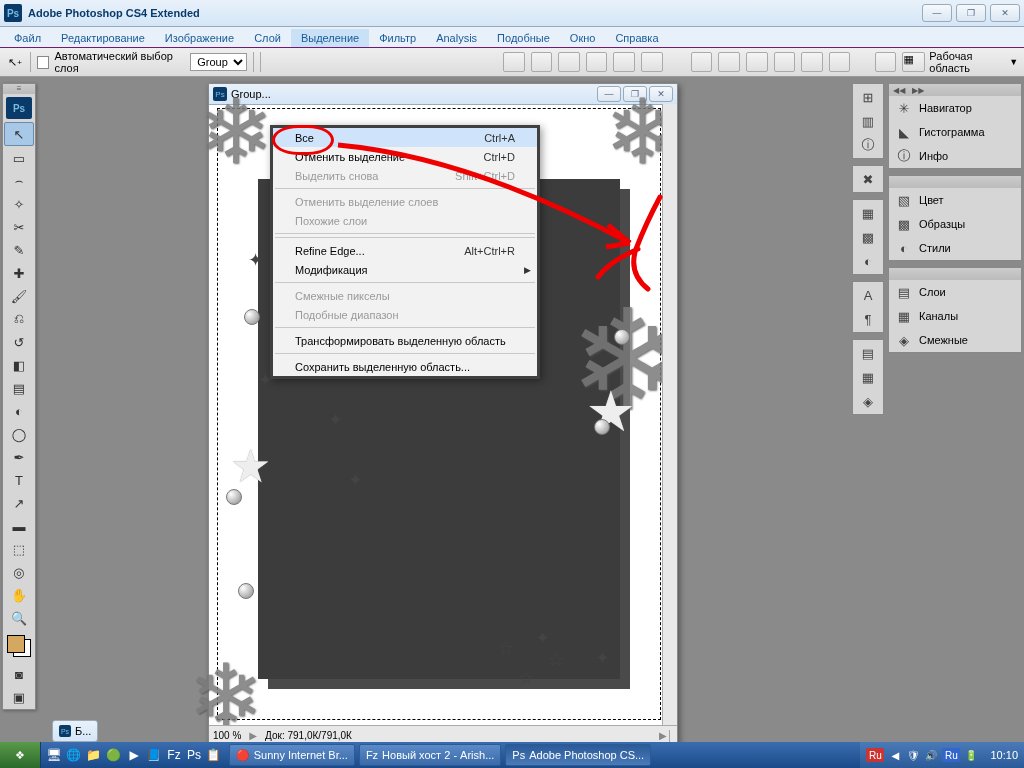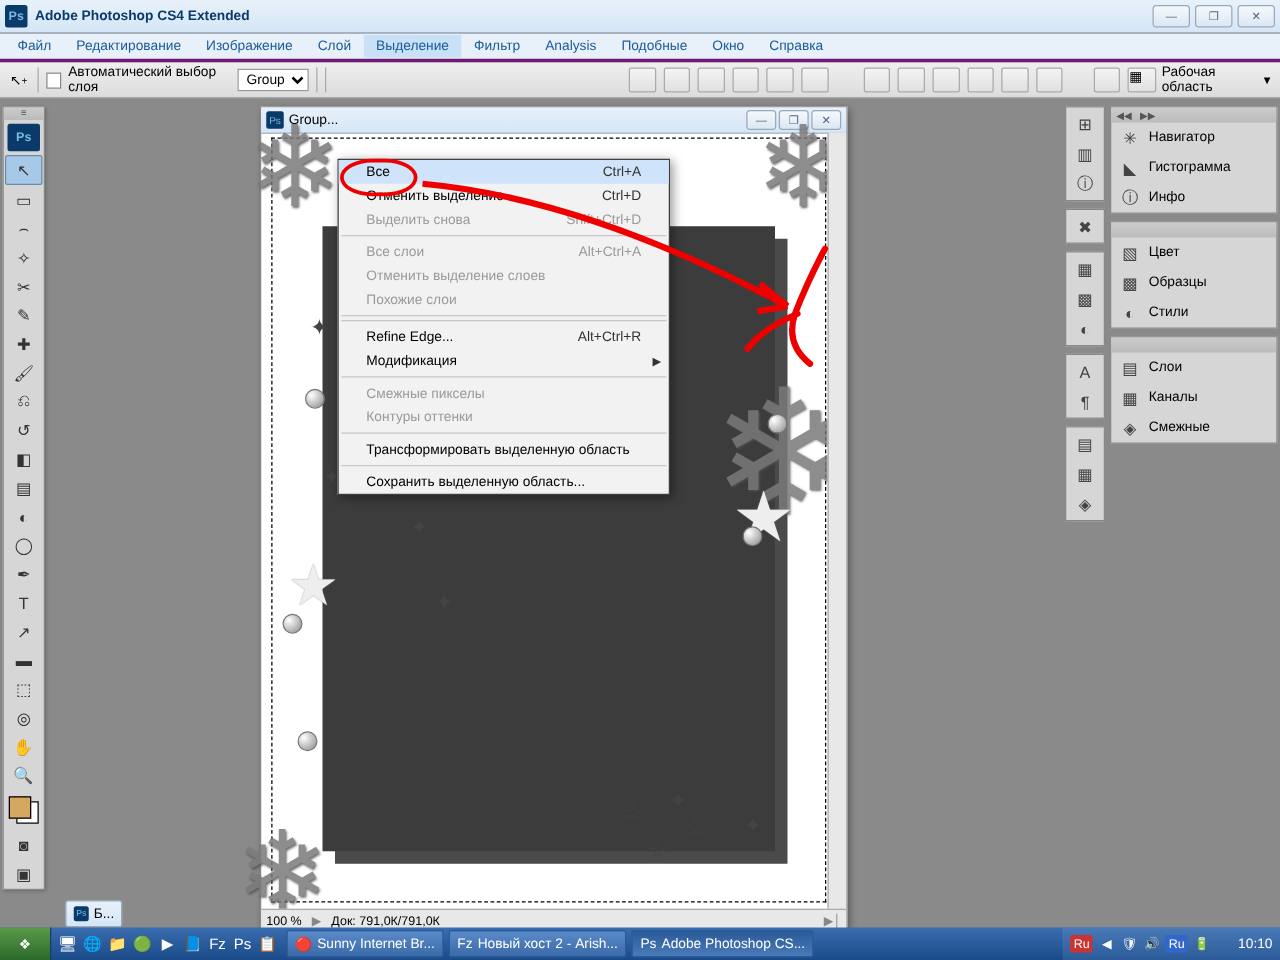--- a/index.html
+++ b/index.html
@@ -1,21 +1,21 @@
 <!DOCTYPE html>
 <html><head>
 <meta charset="utf-8">
 <style>
 html,body{margin:0;padding:0;font-family:Tahoma,Arial,sans-serif;font-size:11px;background:#8a8a8a;width:1024px;height:768px;overflow:hidden;color:#000}
 .titlebar{height:26px;background:linear-gradient(#e8f1fa,#d5e6f7);display:flex;align-items:center;padding:0 4px;border-bottom:1px solid #9ab}
 .ps-logo{width:18px;height:18px;background:#0a3a6a;color:#7bd;display:flex;align-items:center;justify-content:center;font-weight:bold;font-size:10px;border-radius:2px;margin-right:6px}
 .title-text{font-weight:bold;color:#0a3a6a}
 .win-ctrl{margin-left:auto;display:flex;gap:4px}
 .win-btn{width:28px;height:16px;background:linear-gradient(#f6f9fc,#dbe7f3);border:1px solid #9ab;border-radius:3px;display:flex;align-items:center;justify-content:center;font-size:9px;color:#568}
-.menubar{height:20px;background:#e8f1fa;display:flex;align-items:center;padding:0 4px;border-bottom:3px solid #701a75}
+.menubar{height:20px;background:#e8f1fa;display:flex;align-items:flex-end;padding:0 4px;border-bottom:1px solid #701a75}
 .menu-item{padding:3px 10px;color:#1a5b99;cursor:default}
 .menu-item.active{background:#c9e1f6}
 .optionsbar{height:28px;background:linear-gradient(#efefef,#dcdcdc);display:flex;align-items:center;padding:0 6px;border-bottom:1px solid #999;gap:6px}
 .opt-icon{width:20px;height:20px;display:flex;align-items:center;justify-content:center}
 .opt-check{width:11px;height:11px;border:1px solid #888;background:#fff}
 .opt-select{border:1px solid #999;background:#fff;height:18px;font-size:11px;padding:0 2px}
 .opt-sep{width:1px;height:20px;background:#aaa}
 .opt-tinybtn{width:22px;height:18px;border:1px solid #aaa;background:linear-gradient(#f4f4f4,#e0e0e0);border-radius:2px}
 .opt-right{margin-left:auto;display:flex;align-items:center;gap:4px}
 .main{position:relative;height:694px}
@@ -33,21 +33,21 @@
 .doc-win-ctrl .win-btn{width:22px;height:14px}
 .canvas{position:absolute;left:8px;top:24px;right:16px;bottom:24px;background:#fff;border:1px dashed #000}
 .inner-frame{position:absolute;left:40px;top:70px;right:40px;bottom:40px;background:#3c3c3c}
 .inner-shadow{position:absolute;left:50px;top:80px;right:30px;bottom:30px;background:#4a4a4a}
 .snowflake{position:absolute;font-size:90px;color:#7a7a7a;opacity:.85;text-shadow:1px 1px 2px #555}
 .sparkle{position:absolute;font-size:18px;color:#444}
 .ball{position:absolute;width:14px;height:14px;border-radius:50%;background:radial-gradient(circle at 30% 30%,#fff,#888);border:1px solid #777}
 .star-outline{position:absolute;font-size:28px;color:#fff;text-shadow:0 0 1px #888}
 .statusbar{position:absolute;left:0;right:0;bottom:0;height:18px;background:#e8e8e8;border-top:1px solid #aaa;display:flex;align-items:center;font-size:10px;padding:0 4px;gap:8px}
 .scrollbar-v{position:absolute;right:0;top:20px;bottom:18px;width:14px;background:#e8e8e8;border-left:1px solid #aaa}
-.dropdown{position:absolute;left:270px;top:48px;width:264px;background:#f2f2f2;border:1px solid #404040;box-shadow:2px 2px 8px rgba(0,0,0,.4);z-index:100}
+.dropdown{position:absolute;left:270px;top:48px;width:264px;background:#f2f2f2;border:3px solid #404040;box-shadow:2px 2px 8px rgba(0,0,0,.4);z-index:100}
 .dd-item{height:19px;display:flex;align-items:center;padding:0 22px 0 22px;position:relative;font-size:11px}
 .dd-item .sc{margin-left:auto;color:#333}
 .dd-item.hl{background:#cfe4fa}
 .dd-item.disabled{color:#9a9a9a}
 .dd-item.disabled .sc{color:#9a9a9a}
 .dd-sep{height:1px;margin:3px 2px;background:#c8c8c8}
 .dd-arrow{position:absolute;right:6px;font-size:9px;color:#333}
 .panels{position:absolute;right:2px;top:6px;width:134px}
 .dock-col{position:absolute;right:140px;top:6px;width:32px;display:flex;flex-direction:column;gap:6px}
 .dock-group{background:#d6d6d6;border:1px solid #888;padding:2px;display:flex;flex-direction:column;gap:2px}
@@ -215,45 +215,41 @@
       <div class="dd-item">
         <span>Отменить выделение</span>
         <span class="sc">Ctrl+D</span>
       </div>
       <div class="dd-item disabled">
         <span>Выделить снова</span>
         <span class="sc">Shift+Ctrl+D</span>
       </div>
       <div class="dd-sep"></div>
       <div class="dd-item disabled">
-        <span>Все слои</span>
-        <span class="sc">Alt+Ctrl+A</span>
-      </div>
-      <div class="dd-item disabled">
         <span>Отменить выделение слоев</span>
       </div>
       <div class="dd-item disabled">
         <span>Похожие слои</span>
       </div>
       <div class="dd-sep"></div>
       <div class="dd-sep"></div>
       <div class="dd-item">
         <span>Refine Edge...</span>
         <span class="sc">Alt+Ctrl+R</span>
       </div>
       <div class="dd-item">
         <span>Модификация</span>
         <span class="dd-arrow">▶</span>
       </div>
       <div class="dd-sep"></div>
       <div class="dd-item disabled">
         <span>Смежные пикселы</span>
       </div>
       <div class="dd-item disabled">
-        <span>Контуры оттенки</span>
+        <span>Подобные диапазон</span>
       </div>
       <div class="dd-sep"></div>
       <div class="dd-item">
         <span>Трансформировать выделенную область</span>
       </div>
       <div class="dd-sep"></div>
       <div class="dd-item">
         <span>Сохранить выделенную область...</span>
       </div>
     </div>
@@ -376,15 +372,15 @@
         <span>Adobe Photoshop CS...</span>
       </div>
     </div>
   <div class="tray">
     <div class="tray-icon" style="background:#c33;border-radius:2px;padding:0 2px">Ru</div>
     <div class="tray-icon">◀</div>
     <div class="tray-icon">🛡</div>
     <div class="tray-icon">🔊</div>
     <div class="tray-icon" style="background:#36c;border-radius:2px;padding:0 2px">Ru</div>
     <div class="tray-icon">🔋</div>
-    <span style="margin-left:18px">10:10</span>
+    <span style="margin-left:8px">10:10</span>
   </div>
 </div>
 
 </body></html>

